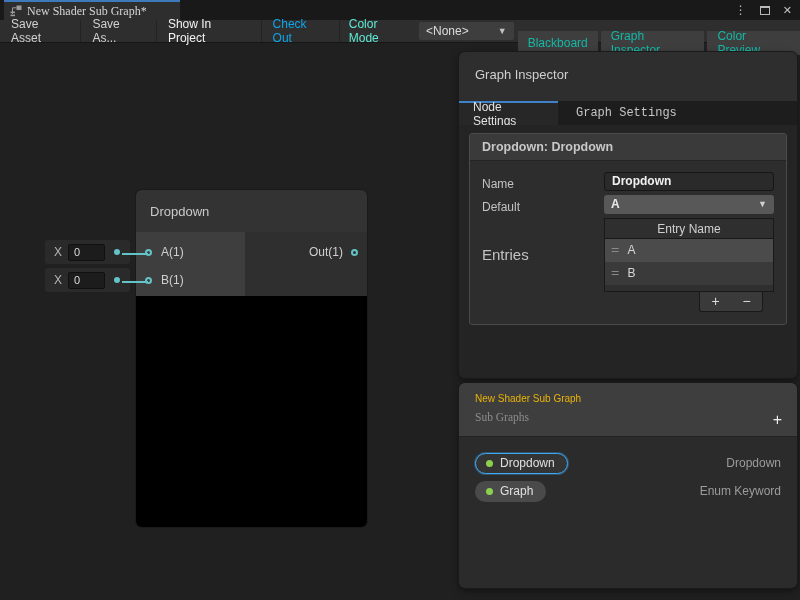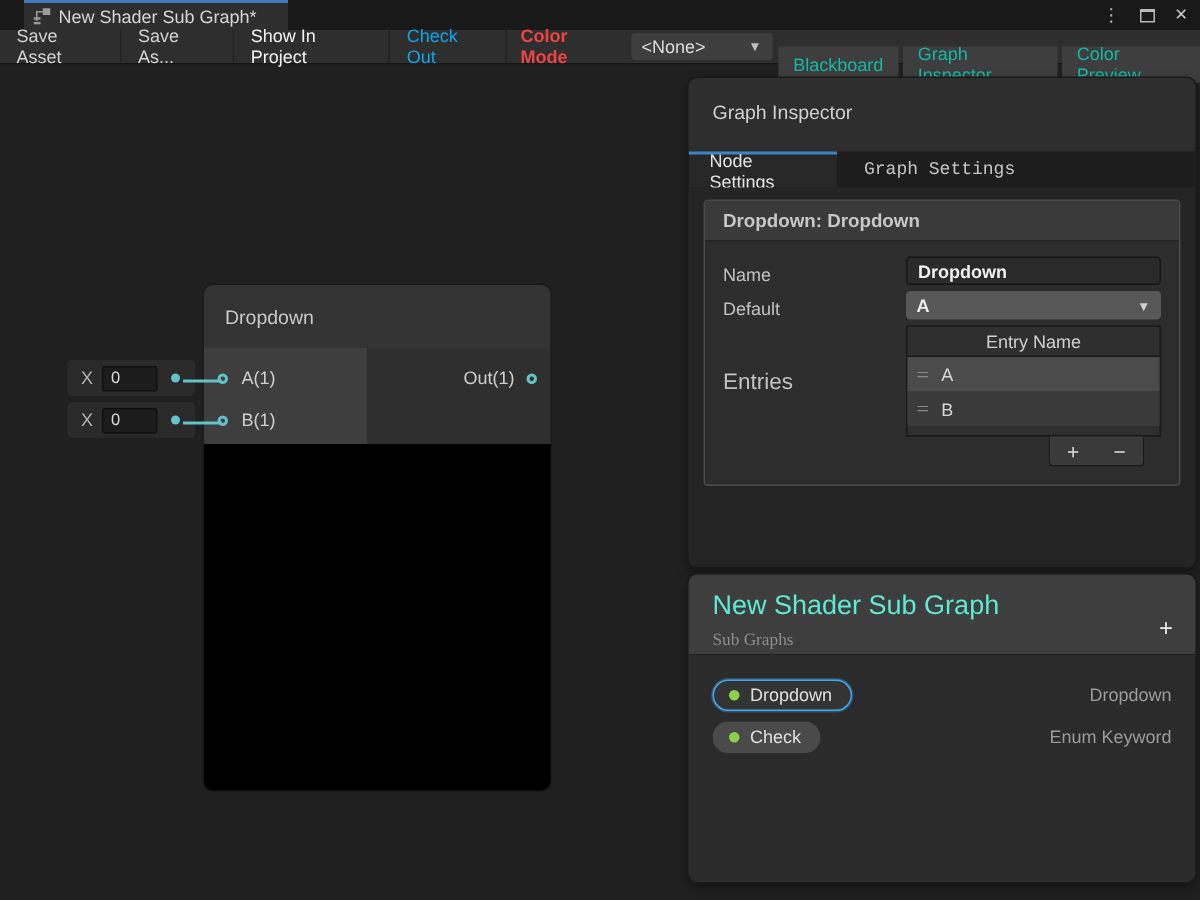--- a/index.html
+++ b/index.html
@@ -2,36 +2,36 @@
 <html><head>
 <meta charset="utf-8">
 <style>
   * { margin:0; padding:0; box-sizing:border-box; }
   html,body { width:800px; height:600px; background:#202020; overflow:hidden;
               font-family:"Liberation Sans","DejaVu Sans",sans-serif; }
   #root { position:relative; width:800px; height:600px; background:#202020; }
 
   
   .tabbar { position:absolute; top:0; left:0; width:800px; height:20px; background:#191919; }
-  .doc-tab { position:absolute; left:16px; top:0; width:176px; height:20px; background:#2e2e2e;
-             border-top:2px solid #3e79bb; display:flex; align-items:center; padding-left:6px; }
+  .doc-tab { position:absolute; left:4px; top:0; width:176px; height:20px; background:#2e2e2e;
+             border-top:2px solid #3e79bb; display:flex; align-items:center; padding-left:6px;font-family:Liberation Serif, serif; }
   .doc-tab .tab-label { font-size:12px; color:#d6d6d6; margin-left:5px; white-space:nowrap; }
   .win-controls { position:absolute; right:8px; top:0; height:20px; display:flex; align-items:center; gap:13px; }
   .wc-menu { color:#b9b9b9; font-size:12px; line-height:1; }
   .wc-max { width:10px; height:9px; border:1px solid #b9b9b9; border-top:2px solid #b9b9b9; }
   .wc-close { color:#c4c4c4; font-size:11px; line-height:1; }
 
   
   .toolbar { position:absolute; top:20px; left:0; width:800px; height:23px; background:#2e2e2e;
              border-bottom:1px solid #161616; display:flex; align-items:stretch; font-size:12px; }
   .tb-btn { display:flex; align-items:center; padding:0 11px; color:#d2d2d2; border-right:1px solid #232323; }
   .tb-btn.bright { color:#f2f2f2; }
   .tb-btn.disabled { color:#0ea5e9; }
   .tb-spacer { flex:1; }
-  .tb-label { display:flex; align-items:center; padding:0 9px; color:#ef4444;font-weight:bold; }
+  .tb-label { display:flex; align-items:center; padding:0 9px; color:#5eead4; }
   .tb-dropdown { width:97px; margin:2px 1px; background:#3e3e3e; border-radius:2px;
                  display:flex; align-items:center; padding:0 7px; color:#dcdcdc; }
   .tb-dropdown .arrow { margin-left:auto; font-size:9px; color:#c0c0c0; }
   .tb-toggle { margin:11px 0 1px 3px; background:#3e3e3e; display:flex; align-items:center;
                padding:12px 10px; color:#14b8a6; }
 
   
   .node { position:absolute; left:136px; top:190px; width:231px; box-shadow:0 0 0 1px #1a1a1a; border-radius:6px; }
   .node-title { height:42px; background:#333333; border-radius:6px 6px 0 0; display:flex;
                 align-items:center; padding-left:14px; font-size:13px; color:#c9c9c9; }
@@ -94,21 +94,21 @@
   .entry-footer { display:flex; justify-content:flex-end; padding-right:11px; }
   .footer-box { width:64px; height:20px; background:#3a3a3a; border:1px solid #191919; border-top:none;
                 border-radius:0 0 3px 3px; display:flex; align-items:center; justify-content:space-around; }
   .fb-btn { color:#dcdcdc; font-size:14px; line-height:1; }
 
   
   .blackboard { position:absolute; left:459px; top:383px; width:338px; height:205px; background:#2b2b2b;
                 border-radius:6px; box-shadow:0 0 0 1px #1a1a1a, 0 3px 8px rgba(0,0,0,.45); overflow:hidden; }
   .bb-header { height:54px; background:#3e3e3e; padding:10px 16px 0; position:relative;
                border-bottom:1px solid #222; }
-  .bb-title { font-size:18px; color:#5eead4; }
+  .bb-title { font-size:10px; color:#eab308; }
   .bb-sub { font-size:11.5px; color:#8d8d8d; margin-top:7px;font-family:Liberation Serif, serif; }
   .bb-add { position:absolute; right:15px; bottom:8px; color:#ececec; font-size:16px; line-height:1; }
   .bb-body { padding:12px 16px; }
   .bb-row { display:flex; align-items:center; height:28px; }
   .pill { display:inline-flex; align-items:center; height:21px; padding:0 12px 0 10px;
           border-radius:11px; background:#4a4a4a; border:1px solid transparent; }
   .pill.selected { background:#343434; border:1px solid #3fa9f5; box-shadow:0 0 0 1px rgba(63,169,245,.30); }
   .pill-dot { width:7px; height:7px; border-radius:50%; background:#8cd14e; margin-right:7px; }
   .pill-label { font-size:12px; color:#e0e0e0; }
   .bb-type { margin-left:auto; font-size:12px; color:#9c9c9c; }
@@ -250,20 +250,20 @@
       <div class="bb-row">
         <div class="pill selected">
           <span class="pill-dot"></span>
           <span class="pill-label">Dropdown</span>
         </div>
         <span class="bb-type">Dropdown</span>
       </div>
       <div class="bb-row">
         <div class="pill">
           <span class="pill-dot"></span>
-          <span class="pill-label">Check</span>
+          <span class="pill-label">Graph</span>
         </div>
         <span class="bb-type">Enum Keyword</span>
       </div>
     </div>
   </div>
 
 </div>
 
 </body></html>

